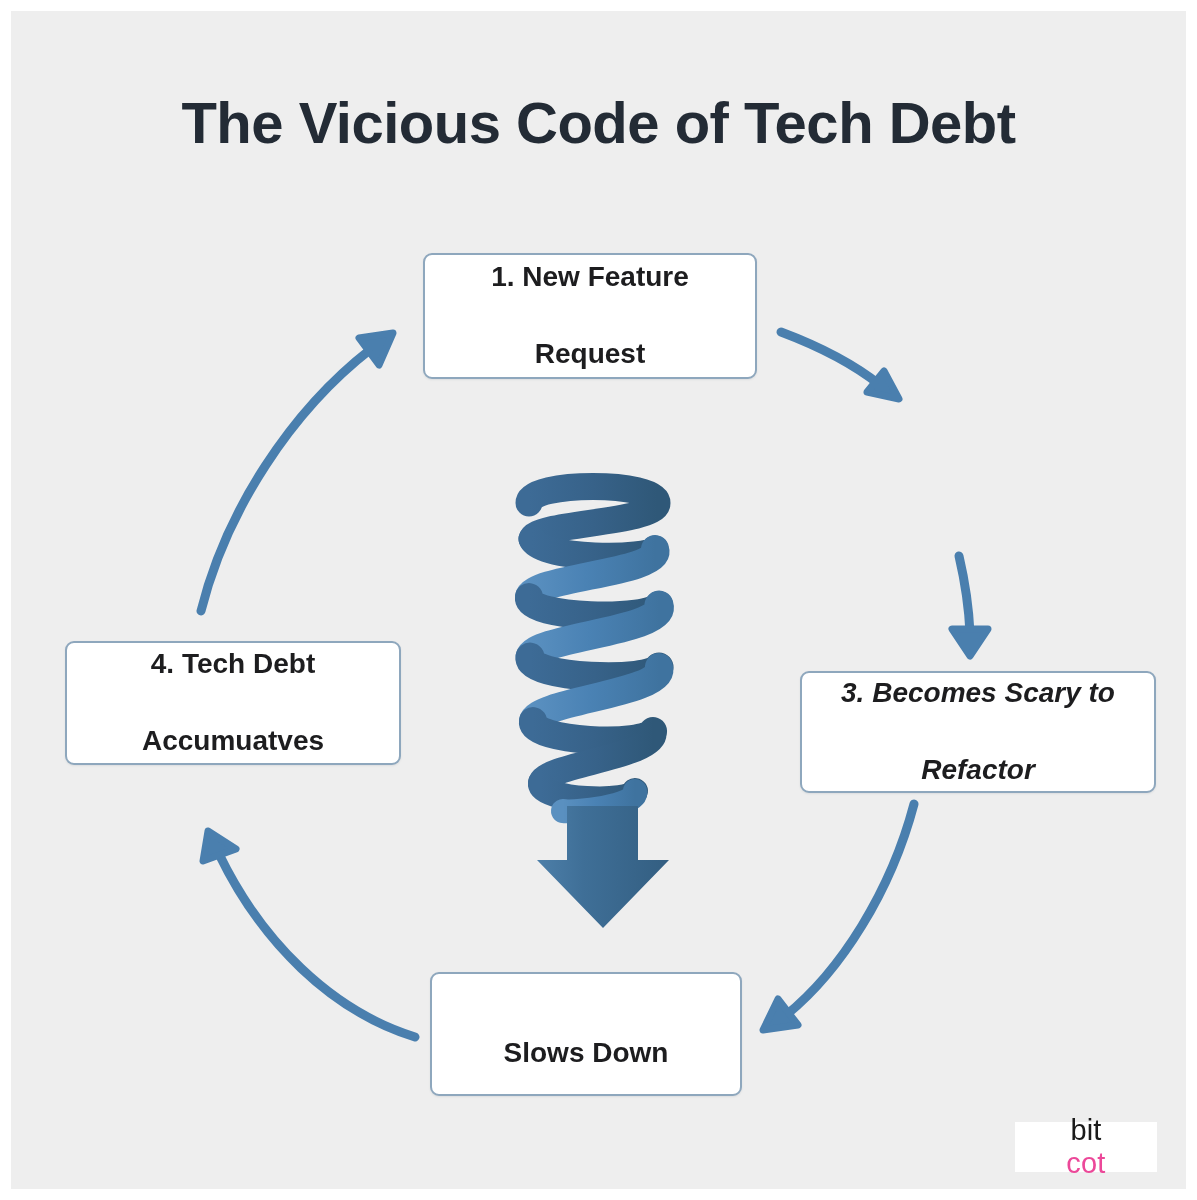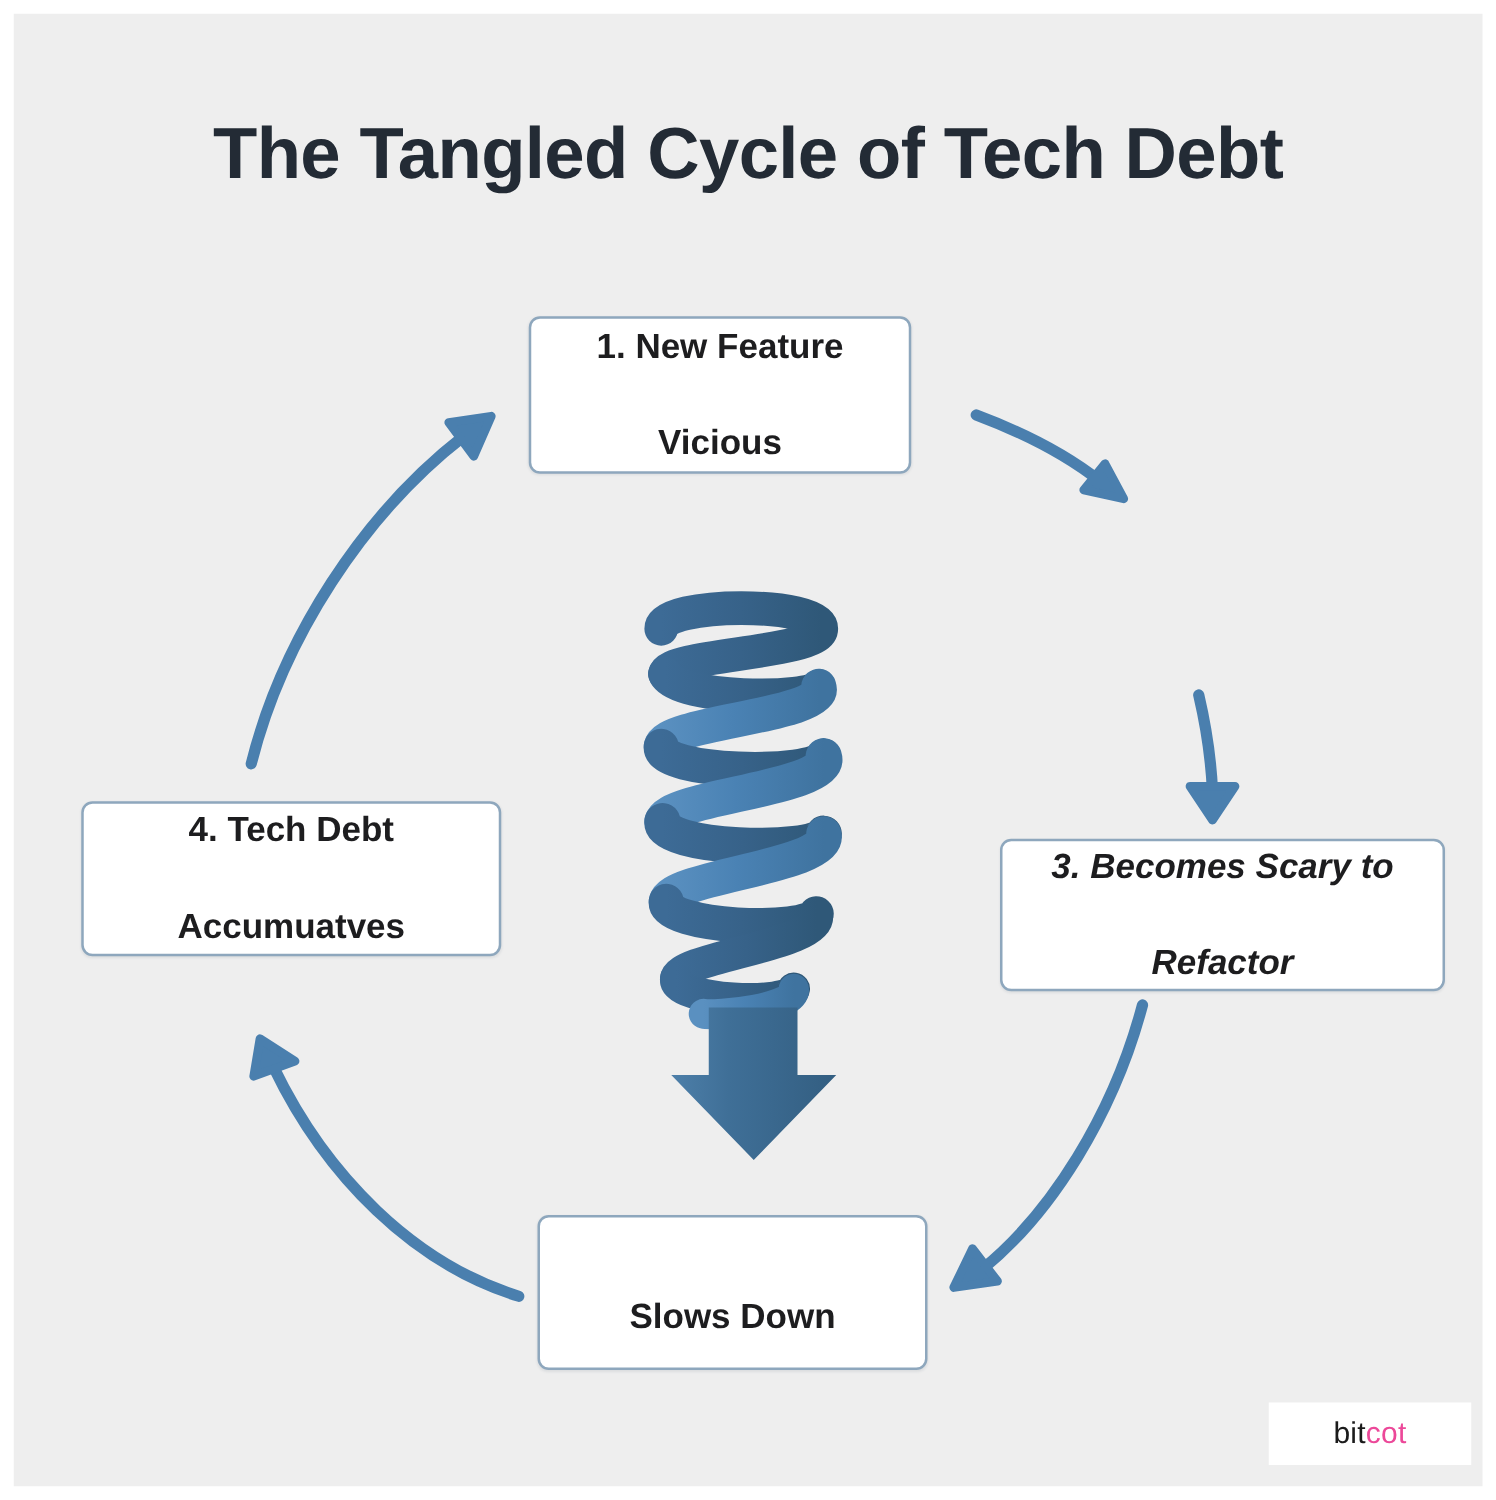--- a/index.html
+++ b/index.html
@@ -65,52 +65,53 @@
     text-align: center;
     color: #1d1d1f;
     font-size: 28px;
     font-weight: bold;
     line-height: 1.38;
     font-family: "Liberation Sans", sans-serif;
     box-shadow: 0 1px 2px rgba(60,80,100,0.10);
   }
   .node span { display: block; padding: 0 12px; }
 
-  #node-1 { left: 412px; top: 242px; width: 306px; height: 126px; }
+  #node-1 { left: 412px; top: 242px; width: 334px; height: 126px; }
   #node-2 { left: 742px; top: 408px; width: 300px; height: 124px; }
   #node-3 { left: 789px; top: 660px; width: 356px; height: 122px; font-style: italic; }
   #node-4 { left: 34px; top: 630px; width: 336px; height: 124px; margin-left: 20px; }
   #node-5 { left: 419px; top: 961px; width: 312px; height: 124px; }
 
   
   #logo {
     position: absolute;
     left: 1004px;
     top: 1111px;
-    width: 162px;
+    width: 142px;
     height: 50px;
     background: #ffffff;
     display: flex;
     align-items: center;
     justify-content: center;
-    font-size: 24px;
+    font-size: 29px;
     font-weight: normal;
     letter-spacing: 0.2px;
     font-family: "Liberation Sans", sans-serif;
+    flex-direction: column;
   }
   #logo .logo-bit { color: #1b1b1b; }
   #logo .logo-cot { color: #ec4899; text-align: center; }
 </style>
 </head>
 <body>
 
 <div id="infographic">
   <div id="canvas">
 
-    <div id="title">The Tangled Cycle of Tech Debt</div>
+    <div id="title">The Vicious Code of Tech Debt</div>
 
     <svg id="arrow-layer" viewBox="0 0 1175 1178">
       <defs>
         <linearGradient id="coilLightGrad" x1="0" y1="0" x2="1" y2="0">
           <stop offset="0%" stop-color="#5a90c0"></stop>
           <stop offset="45%" stop-color="#4a82b4"></stop>
           <stop offset="100%" stop-color="#3f739f"></stop>
         </linearGradient>
         <linearGradient id="coilDarkGrad" x1="0" y1="0" x2="1" y2="0">
           <stop offset="0%" stop-color="#3d6b96"></stop>
@@ -166,21 +167,21 @@
 
         <path d="M 642,720 C 650,745 532,754 530,772" fill="none" stroke="url(#coilDarkGrad)" stroke-width="26" stroke-linecap="round"></path>
         <path d="M 530,772 C 528,790 622,794 624,780" fill="none" stroke="url(#coilDarkGrad)" stroke-width="26" stroke-linecap="round"></path>
         <path d="M 624,780 C 628,796 560,802 552,800" fill="none" stroke="url(#coilLightGrad)" stroke-width="24" stroke-linecap="round"></path>
 
         <path d="M 556,795 L 627,795 L 627,849 L 658,849 L 592,917 L 526,849 L 556,849 Z" fill="url(#arrowGrad)"></path>
       </g>
     </svg>
 
     <div class="node" id="node-1">
-      <span><span>1. New Feature</span><br><span>Vicious</span></span>
+      <span><span>1. New Feature</span><br><span>Request</span></span>
     </div>
 
 
     <div class="node" id="node-3">
       <span><span>3. Becomes Scary to</span><br><span>Refactor</span></span>
     </div>
 
     <div class="node" id="node-4">
       <span><span>4. Tech Debt</span><br><span>Accumuatves</span></span>
     </div>

